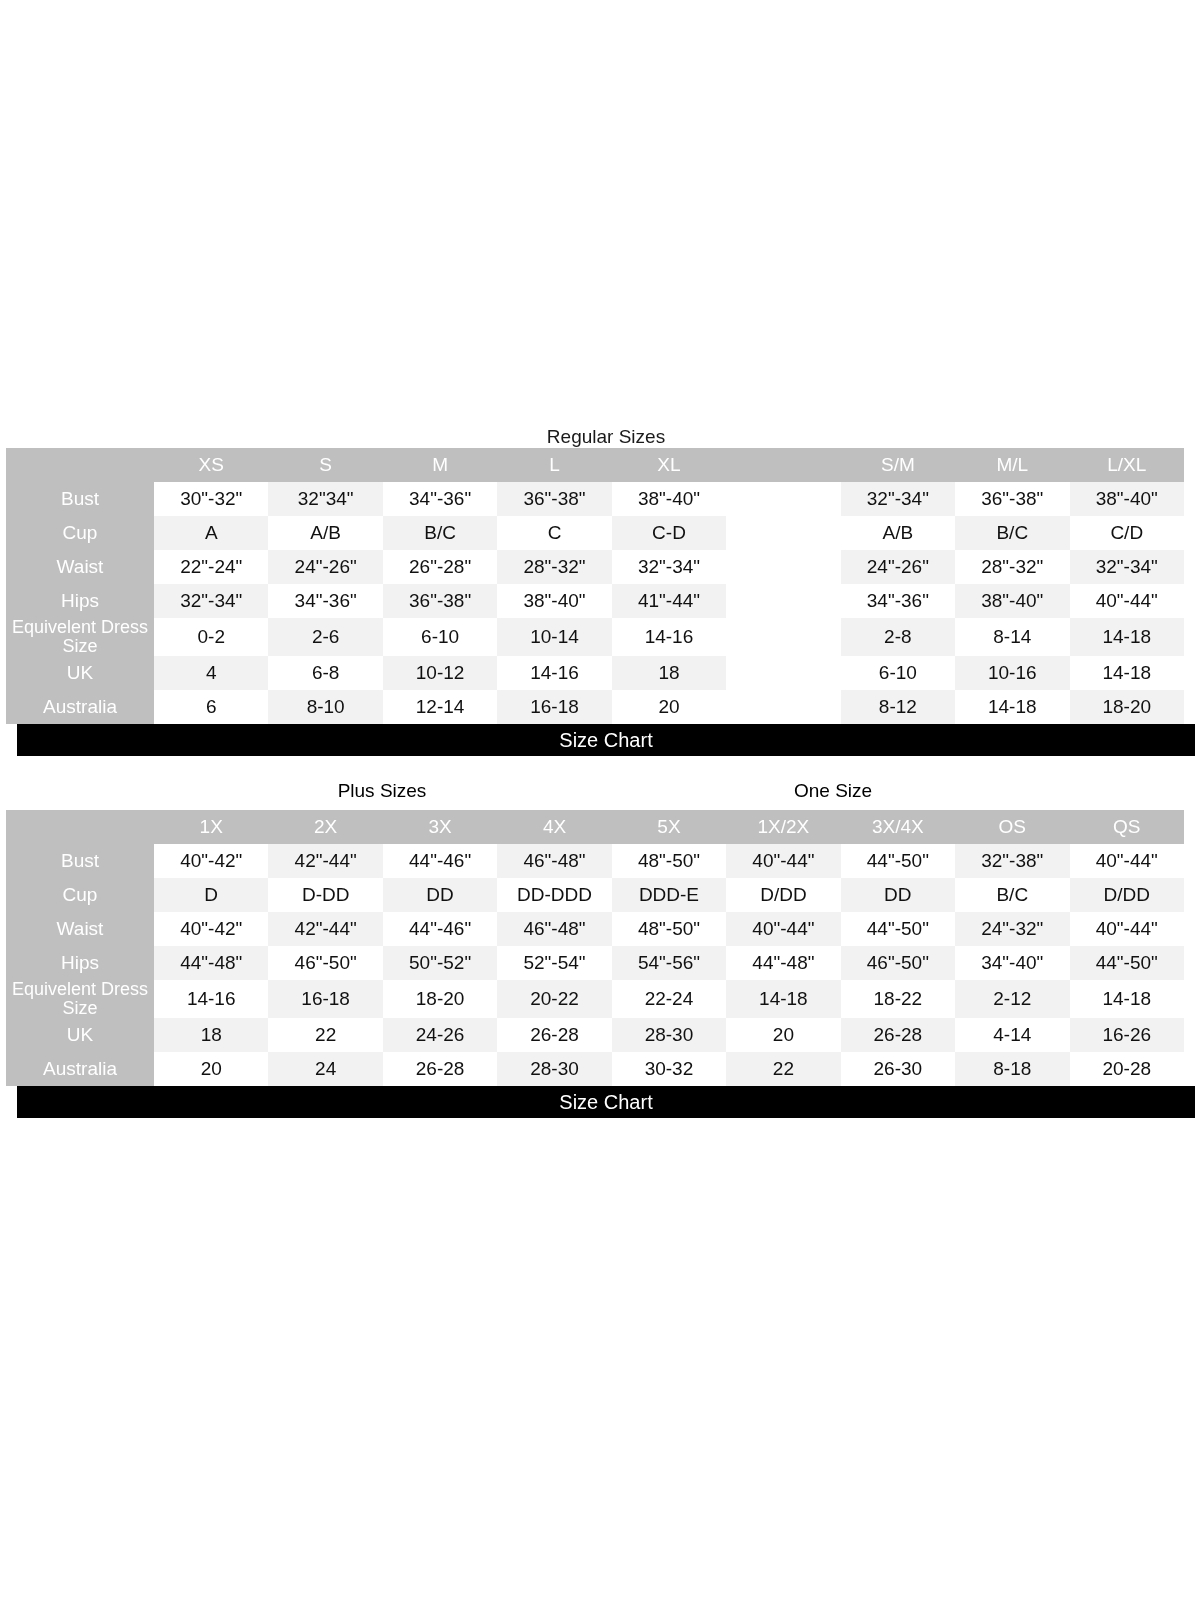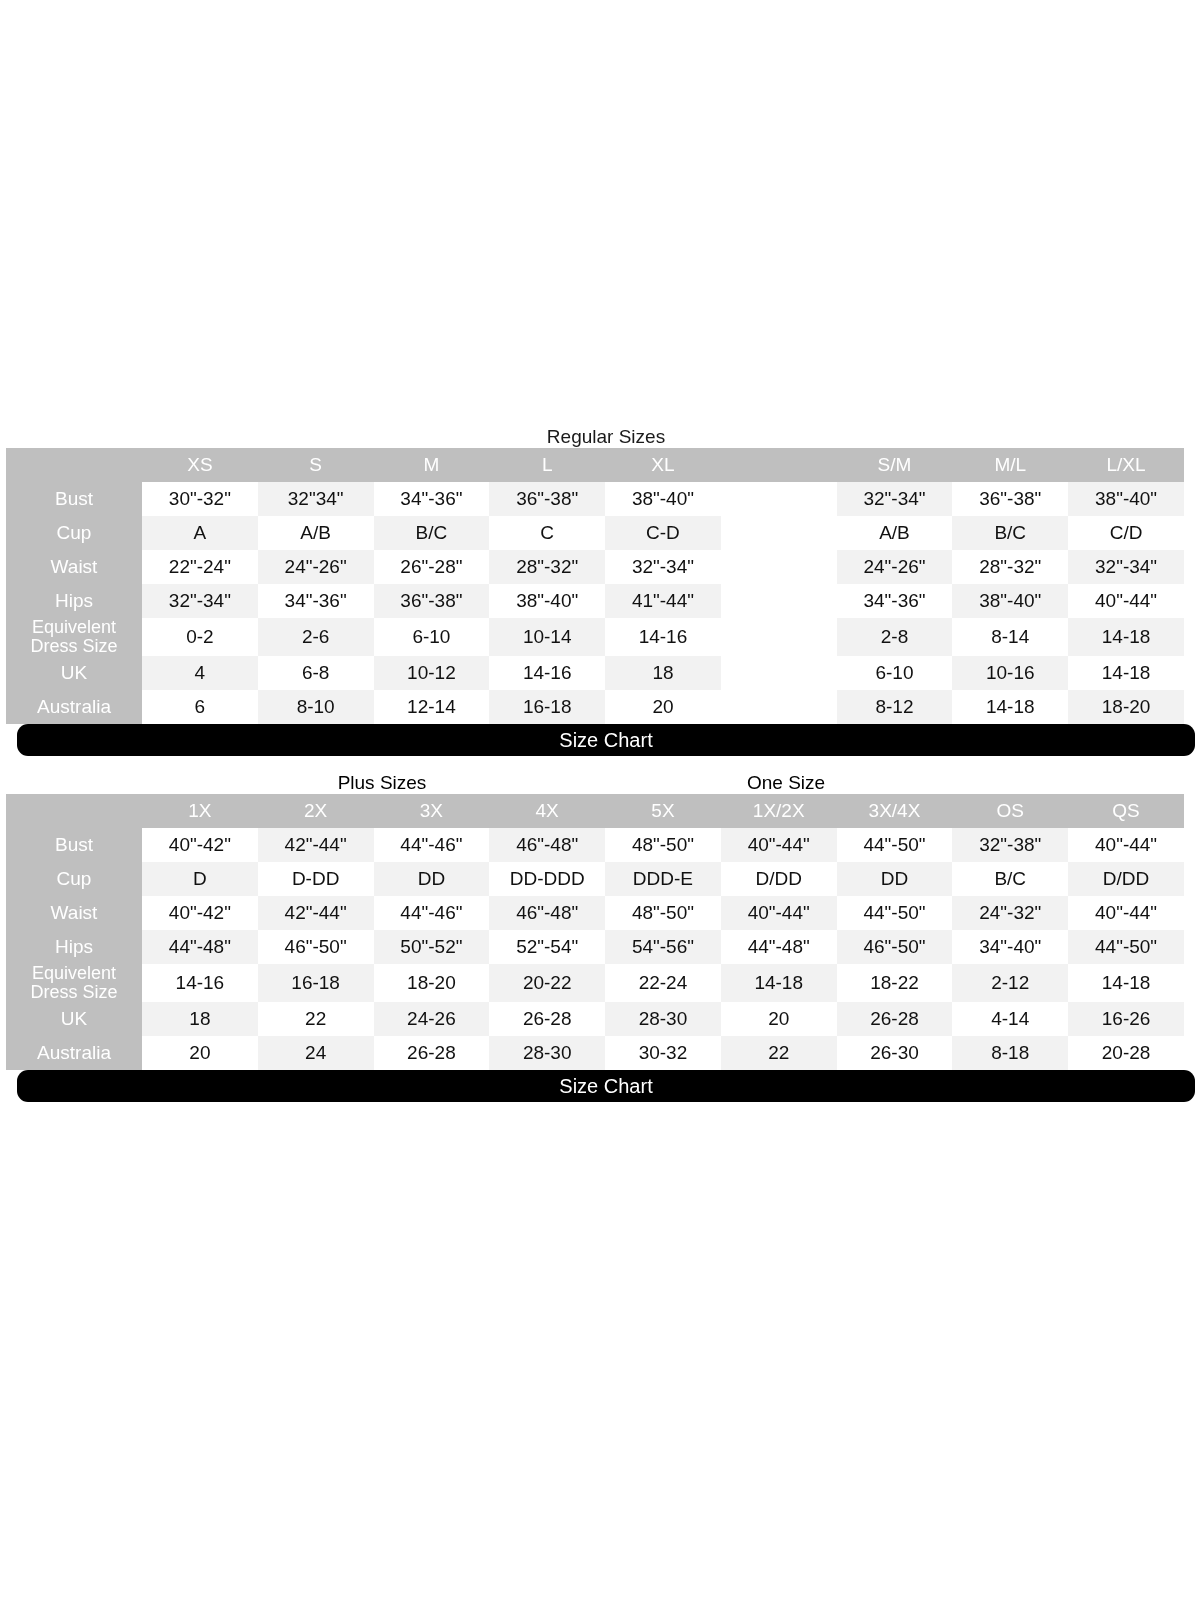--- a/index.html
+++ b/index.html
@@ -64,21 +64,21 @@
   }
   .hdr-row td.gap {
     background: #bfbfbf;
   }
 
   td.rowlabel {
     background: #bfbfbf;
     color: #ffffff;
     text-align: center;
     font-size: 19px;
-    width: 136px;
+    width: 148px;
   }
   td.rowlabel.two-line {
     line-height: 1.05;
     font-size: 18px;
     margin-left: 48px;
   }
 
   td.cell {
     background: #ffffff;
     color: #111111;
@@ -94,32 +94,32 @@
 
   .banner {
     background: #000000;
     color: #ffffff;
     text-align: center;
     font-size: 20px;
     height: 32px;
     line-height: 32px;
     width: 1178px;
     margin: 0 auto;
-    border-radius: 11px;
   }
 
   .spacer-8 { height: 8px; }
 
   .caption-split {
     display: flex;
     width: 1178px;
-    margin: 0 auto;
+    margin: 8px auto;
     font-size: 19px;
     height: 30px;
     align-items: flex-end;
+    gap: 47px;
   }
   .caption-left {
     width: 730px;
     text-align: center;
   }
   .caption-right {
     flex: 1;
   }
 </style>
 </head>

